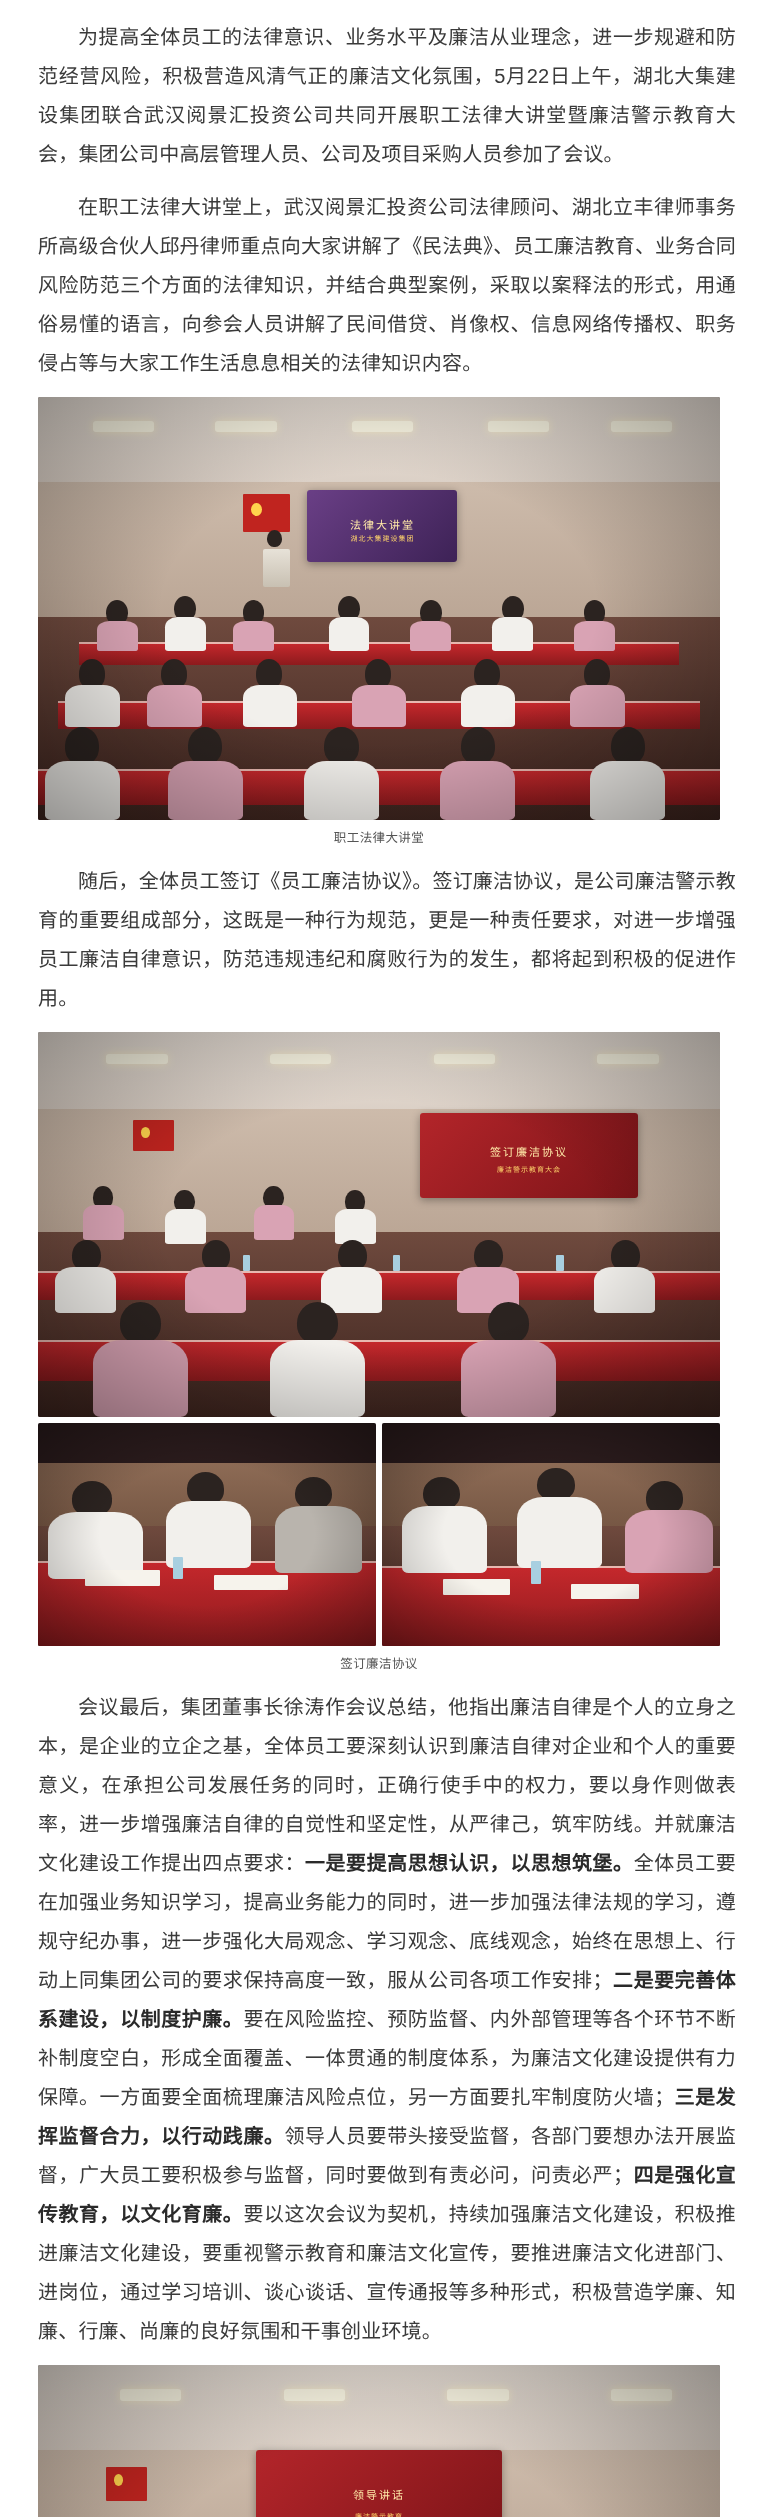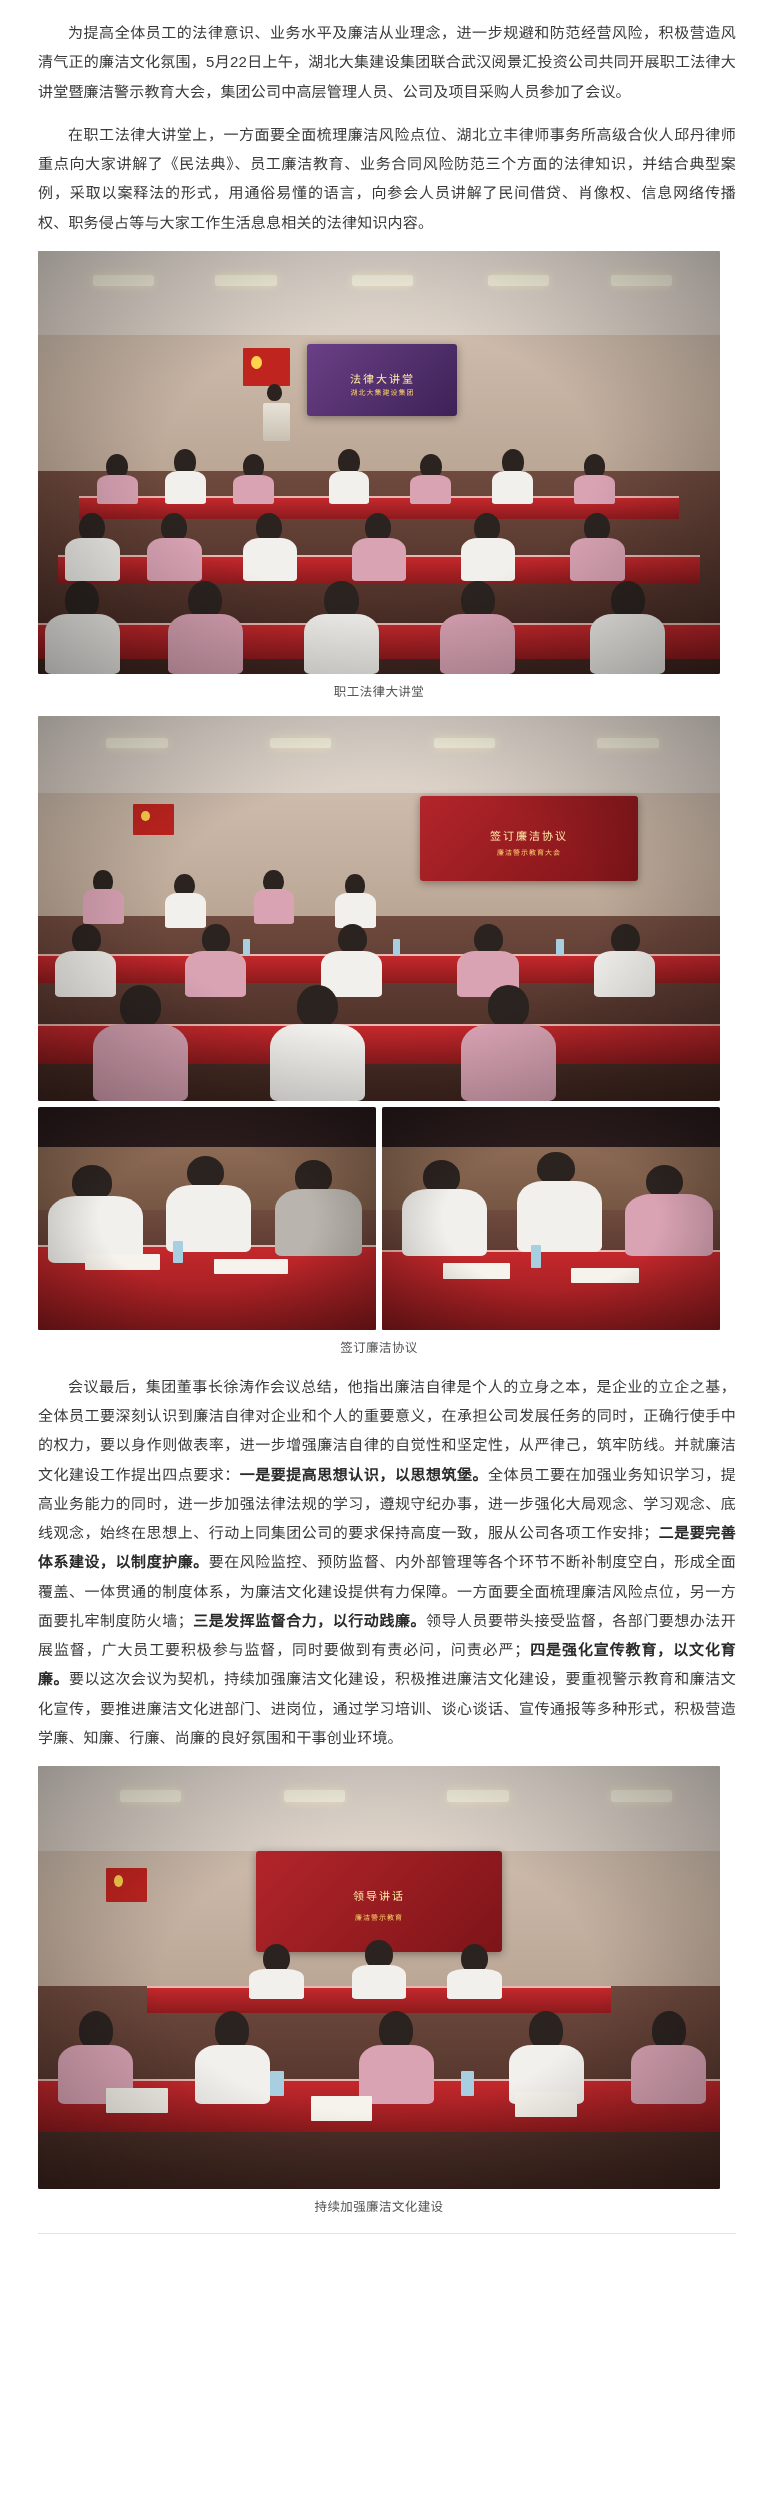--- a/index.html
+++ b/index.html
@@ -14,21 +14,21 @@
     -webkit-font-smoothing: antialiased;
   }
   .page {
     width: 774px;
     margin: 0 auto;
     padding: 18px 38px 26px 38px;
     box-sizing: border-box;
     background: #ffffff;
   }
   p.para {
-    font-size: 15px;
+    font-size: 20px;
     line-height: 1.95;
     letter-spacing: 0.2px;
     text-align: justify;
     text-justify: inter-ideograph;
     margin: 0 0 14px 0;
     text-indent: 2em;
     color: #3a3a3a;
   }
   .figure {
     margin: 6px 16px 4px 0;
@@ -161,21 +161,21 @@
   .podium {
     position: absolute; background: linear-gradient(#e7e2d8,#c8c0b2); border-radius: 2px;
   }
 </style>
 </head>
 <body>
 
 <div class="page">
 
   <p class="para">为提高全体员工的法律意识、业务水平及廉洁从业理念，进一步规避和防范经营风险，积极营造风清气正的廉洁文化氛围，5月22日上午，湖北大集建设集团联合武汉阅景汇投资公司共同开展职工法律大讲堂暨廉洁警示教育大会，集团公司中高层管理人员、公司及项目采购人员参加了会议。</p>
-  <p class="para">在职工法律大讲堂上，一方面要全面梳理廉洁风险点位、湖北立丰律师事务所高级合伙人邱丹律师重点向大家讲解了《民法典》、员工廉洁教育、业务合同风险防范三个方面的法律知识，并结合典型案例，采取以案释法的形式，用通俗易懂的语言，向参会人员讲解了民间借贷、肖像权、信息网络传播权、职务侵占等与大家工作生活息息相关的法律知识内容。</p>
+  <p class="para">在职工法律大讲堂上，武汉阅景汇投资公司法律顾问、湖北立丰律师事务所高级合伙人邱丹律师重点向大家讲解了《民法典》、员工廉洁教育、业务合同风险防范三个方面的法律知识，并结合典型案例，采取以案释法的形式，用通俗易懂的语言，向参会人员讲解了民间借贷、肖像权、信息网络传播权、职务侵占等与大家工作生活息息相关的法律知识内容。</p>
 
   <div class="figure">
     <div class="photo">
       <div class="scene h1">
         <div class="scene-inner">
           <div class="ceiling">
             <div class="light" style="left:8%"></div>
             <div class="light" style="left:26%"></div>
             <div class="light" style="left:46%"></div>
             <div class="light" style="left:66%"></div>
@@ -234,20 +234,21 @@
           <div class="head" style="left:84%;top:78%;width:5%;height:9%"></div>
           <div class="body-shirt white" style="left:81%;top:86%;width:11%;height:14%"></div>
 
           <div class="vignette"></div>
         </div>
       </div>
     </div>
     <div class="caption">职工法律大讲堂</div>
   </div>
 
+  <p class="para">随后，全体员工签订《员工廉洁协议》。签订廉洁协议，是公司廉洁警示教育的重要组成部分，这既是一种行为规范，更是一种责任要求，对进一步增强员工廉洁自律意识，防范违规违纪和腐败行为的发生，都将起到积极的促进作用。</p>
 
   <div class="figure">
     <div class="photo">
       <div class="scene h2">
         <div class="scene-inner">
           <div class="ceiling">
             <div class="light" style="left:10%"></div>
             <div class="light" style="left:34%"></div>
             <div class="light" style="left:58%"></div>
             <div class="light" style="left:82%"></div>

